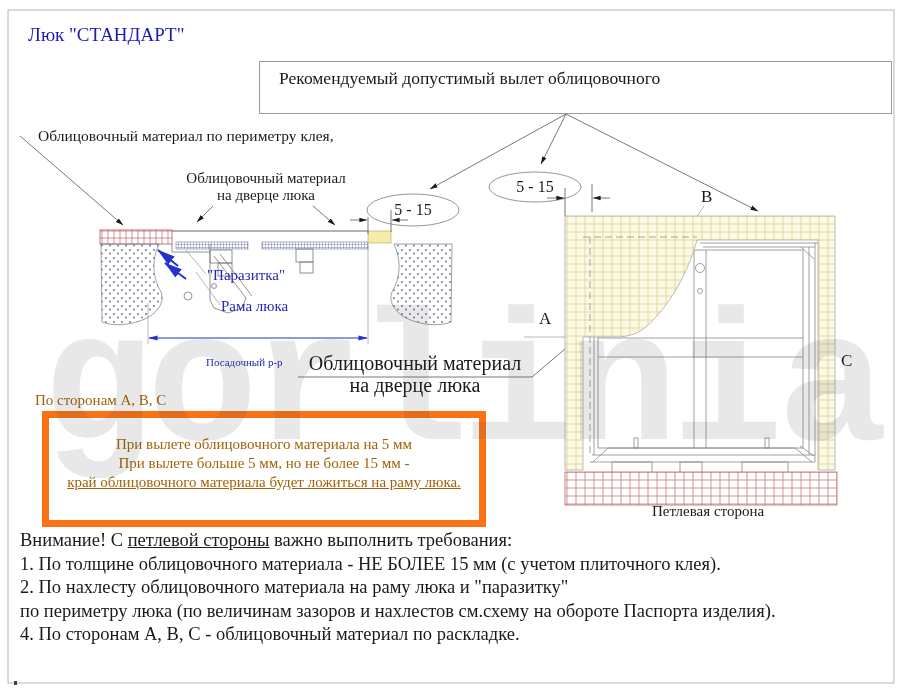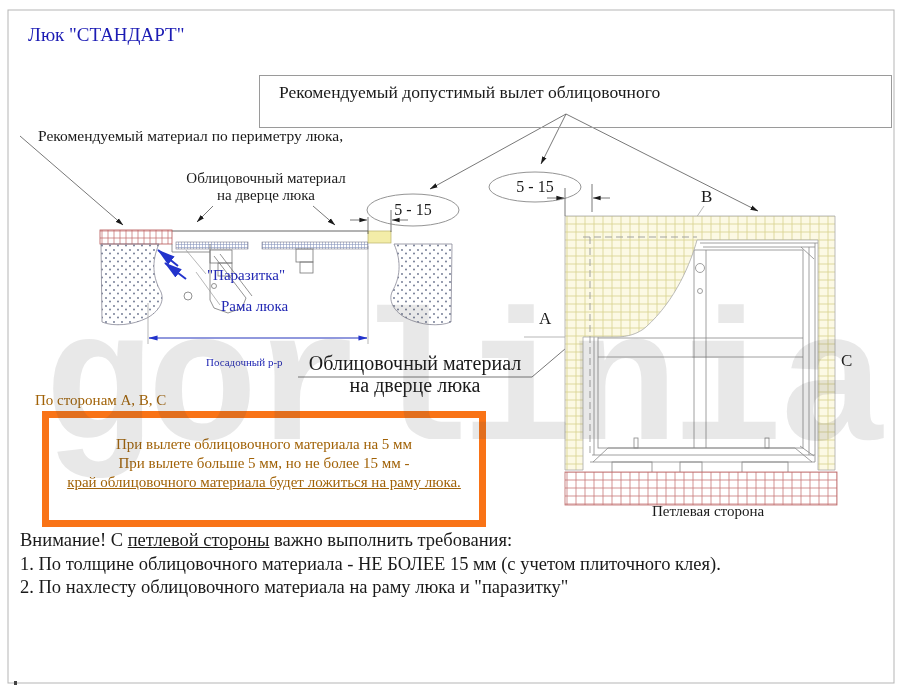--- a/index.html
+++ b/index.html
@@ -5,21 +5,21 @@
   html,body{margin:0;padding:0;background:#fff;}
   #page{position:relative;width:900px;height:700px;background:#fff;overflow:hidden;
         font-family:"Liberation Serif","DejaVu Serif",serif;}
   #draw{position:absolute;left:0;top:0;z-index:1;}
   .lbl{position:absolute;z-index:2;color:#1a1a1a;white-space:nowrap;line-height:1.15;}
   .blue{color:#2228b4;}
   .red{color:#a16207;}
   .ctr{text-align:center;}
   .u{text-decoration:underline;}
   #title{left:28px;top:24px;font-size:19px;color:#1c1cb4;}
-  #recbox{left:259px;top:75px;width:612px;height:46px;border:1px solid #9a9a9a;
+  #recbox{left:259px;top:61px;width:612px;height:46px;border:1px solid #9a9a9a;
           padding:5px 0 0 19px;font-size:17.5px;line-height:23px;background:transparent;}
   #perim{left:38px;top:127px;font-size:15.5px;line-height:18px;}
   #doortop{left:178px;top:170px;width:176px;font-size:15px;line-height:16.5px;}
   #parasitka{left:207px;top:267px;font-size:15px;}
   #rama{left:221px;top:298px;font-size:15px;}
   #posad{left:206px;top:317px;font-size:11px;margin-top:39px;}
   #dim1{left:387px;top:201px;width:52px;font-size:16px;}
   #dim2{left:509px;top:178px;width:52px;font-size:16px;}
   #biglbl{left:298px;top:352px;width:234px;font-size:20px;line-height:22px;}
   #sideA{left:539px;top:309px;font-size:17px;}
@@ -177,21 +177,21 @@
   </g>
 </svg>
 
 <div class="lbl" id="title">Люк "СТАНДАРТ"</div>
 
 <div class="lbl" id="recbox">
   <div>Рекомендуемый допустимый вылет облицовочного</div>
 </div>
 
 <div class="lbl" id="perim">
-  <div>Рекомендуемый материал по периметру люка,</div>
+  <div>Облицовочный материал по периметру клея,</div>
 </div>
 
 <div class="lbl ctr" id="doortop">
   <div>Облицовочный материал</div>
   <div>на дверце люка</div>
 </div>
 
 <div class="lbl blue" id="parasitka">"Паразитка"</div>
 <div class="lbl blue" id="rama">Рама люка</div>
 <div class="lbl blue" id="posad">Посадочный р-р</div>
@@ -215,17 +215,19 @@
 <div class="lbl red ctr" id="notebox">
   <div>При вылете облицовочного материала на 5 мм</div>
   <div>При вылете больше 5 мм, но не более 15 мм -</div>
   <div class="u">край облицовочного материала будет ложиться на раму люка.</div>
 </div>
 
 <div class="lbl" id="bottomtext">
   <div><span>Внимание! С </span><span class="u">петлевой стороны</span><span> важно выполнить требования:</span></div>
   <div>1. По толщине облицовочного материала - НЕ БОЛЕЕ 15 мм (с учетом плиточного клея).</div>
   <div>2. По нахлесту облицовочного материала на раму люка и "паразитку"</div>
+  <div> по периметру люка (по величинам зазоров и нахлестов см.схему на обороте Паспорта изделия).</div>
+  <div>4. По сторонам А, В, С - облицовочный материал по раскладке.</div>
 </div>
 
 <div id="watermark">gorlinia.ru</div>
 
 </div>
 
 </body></html>

